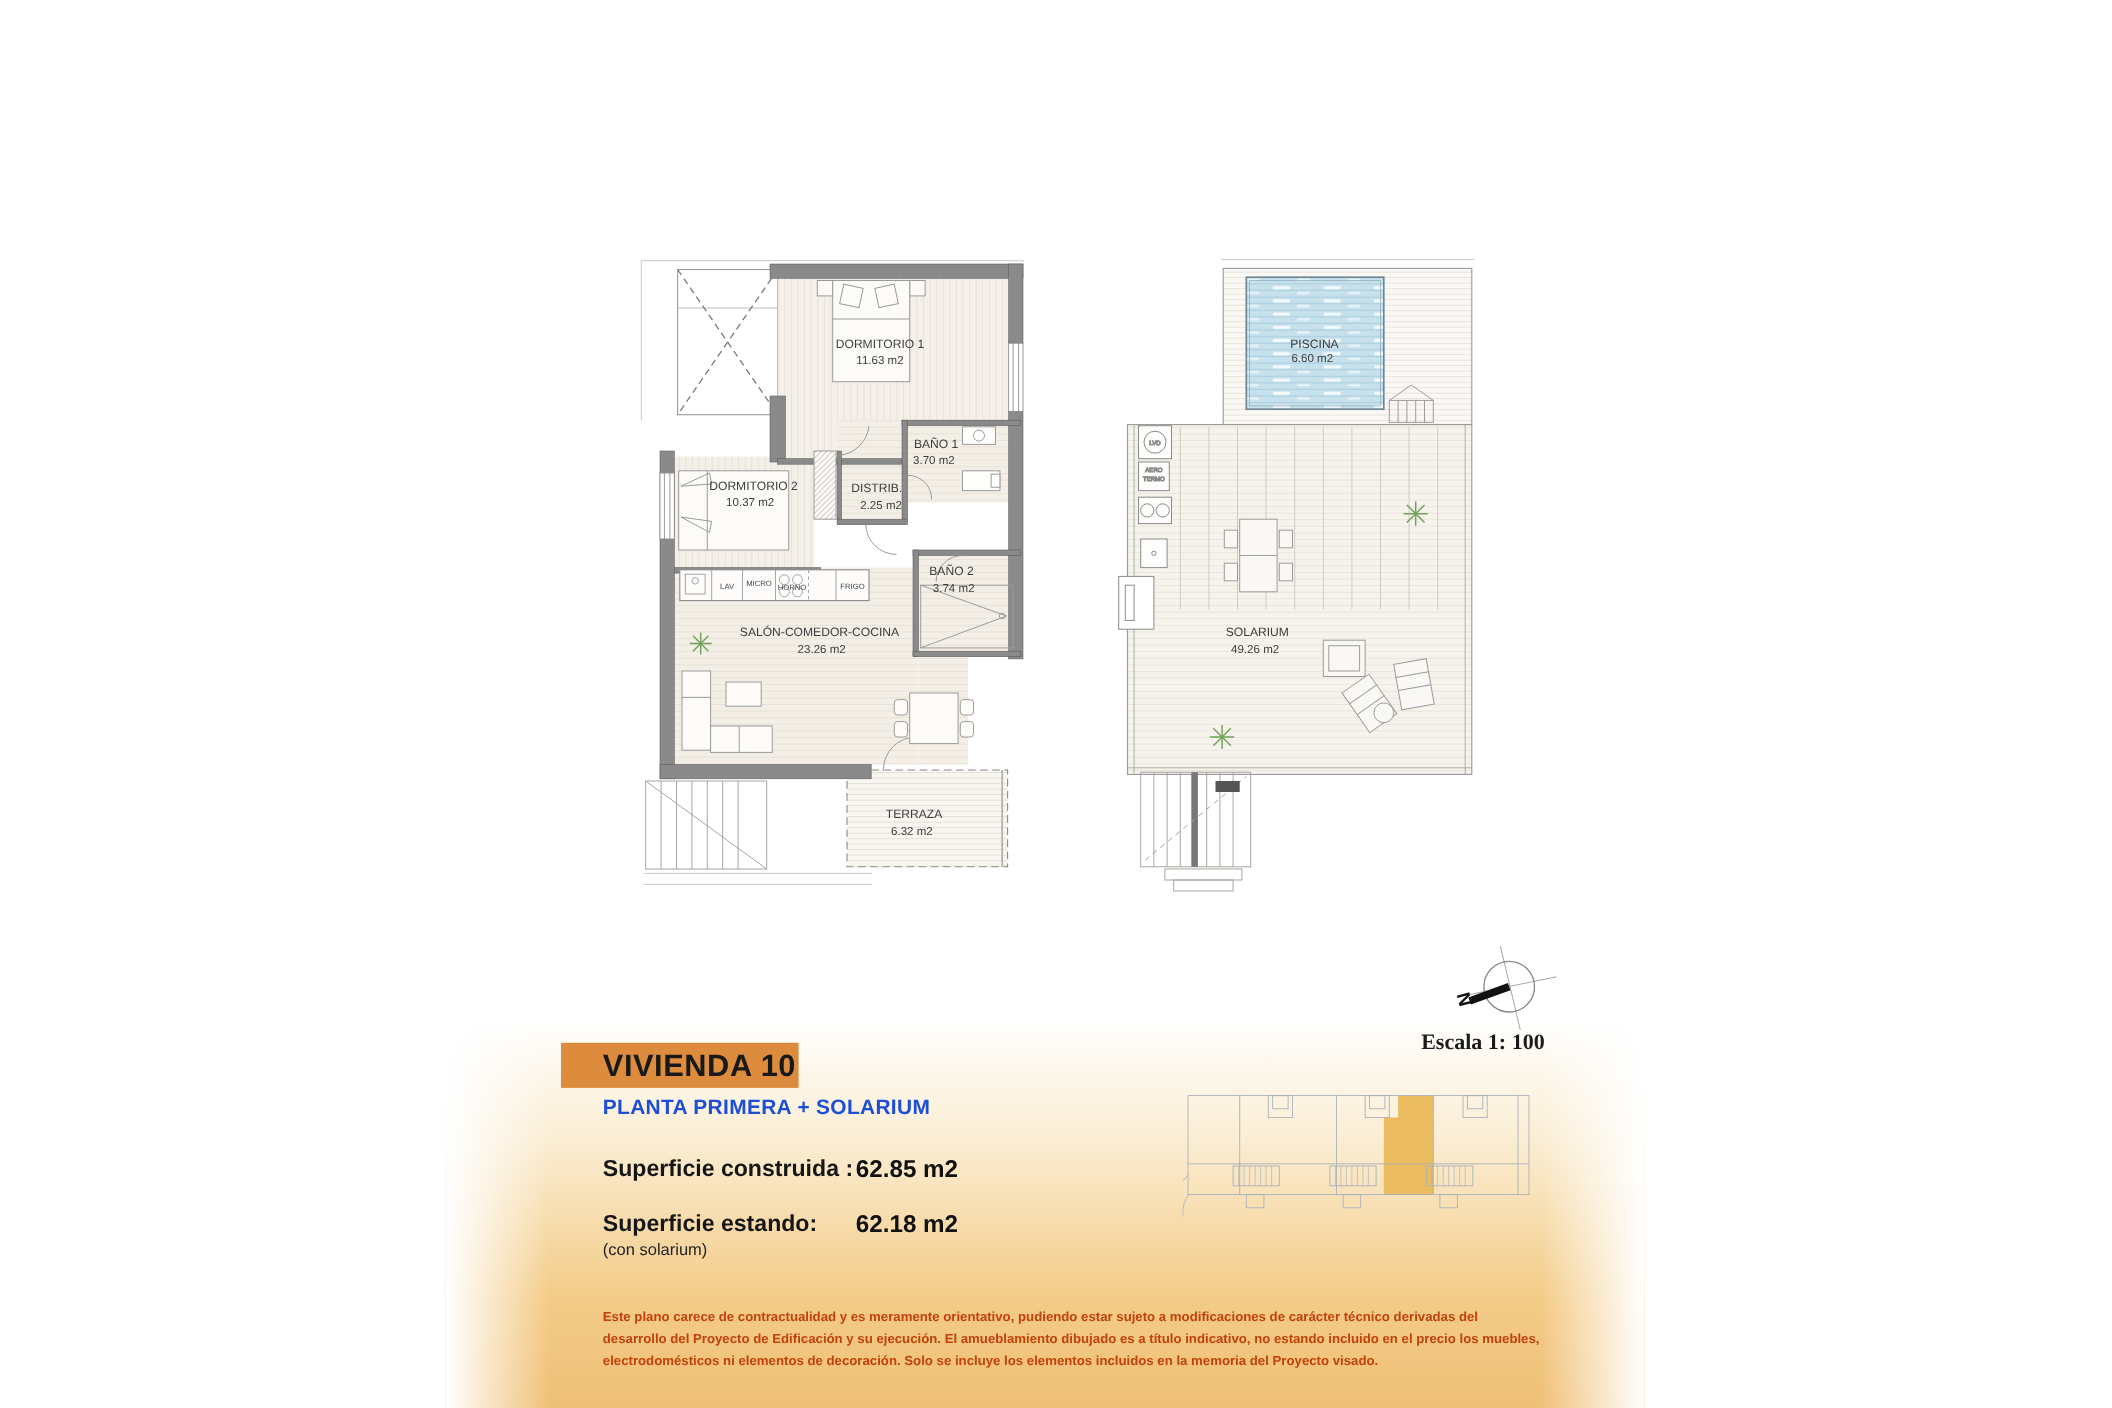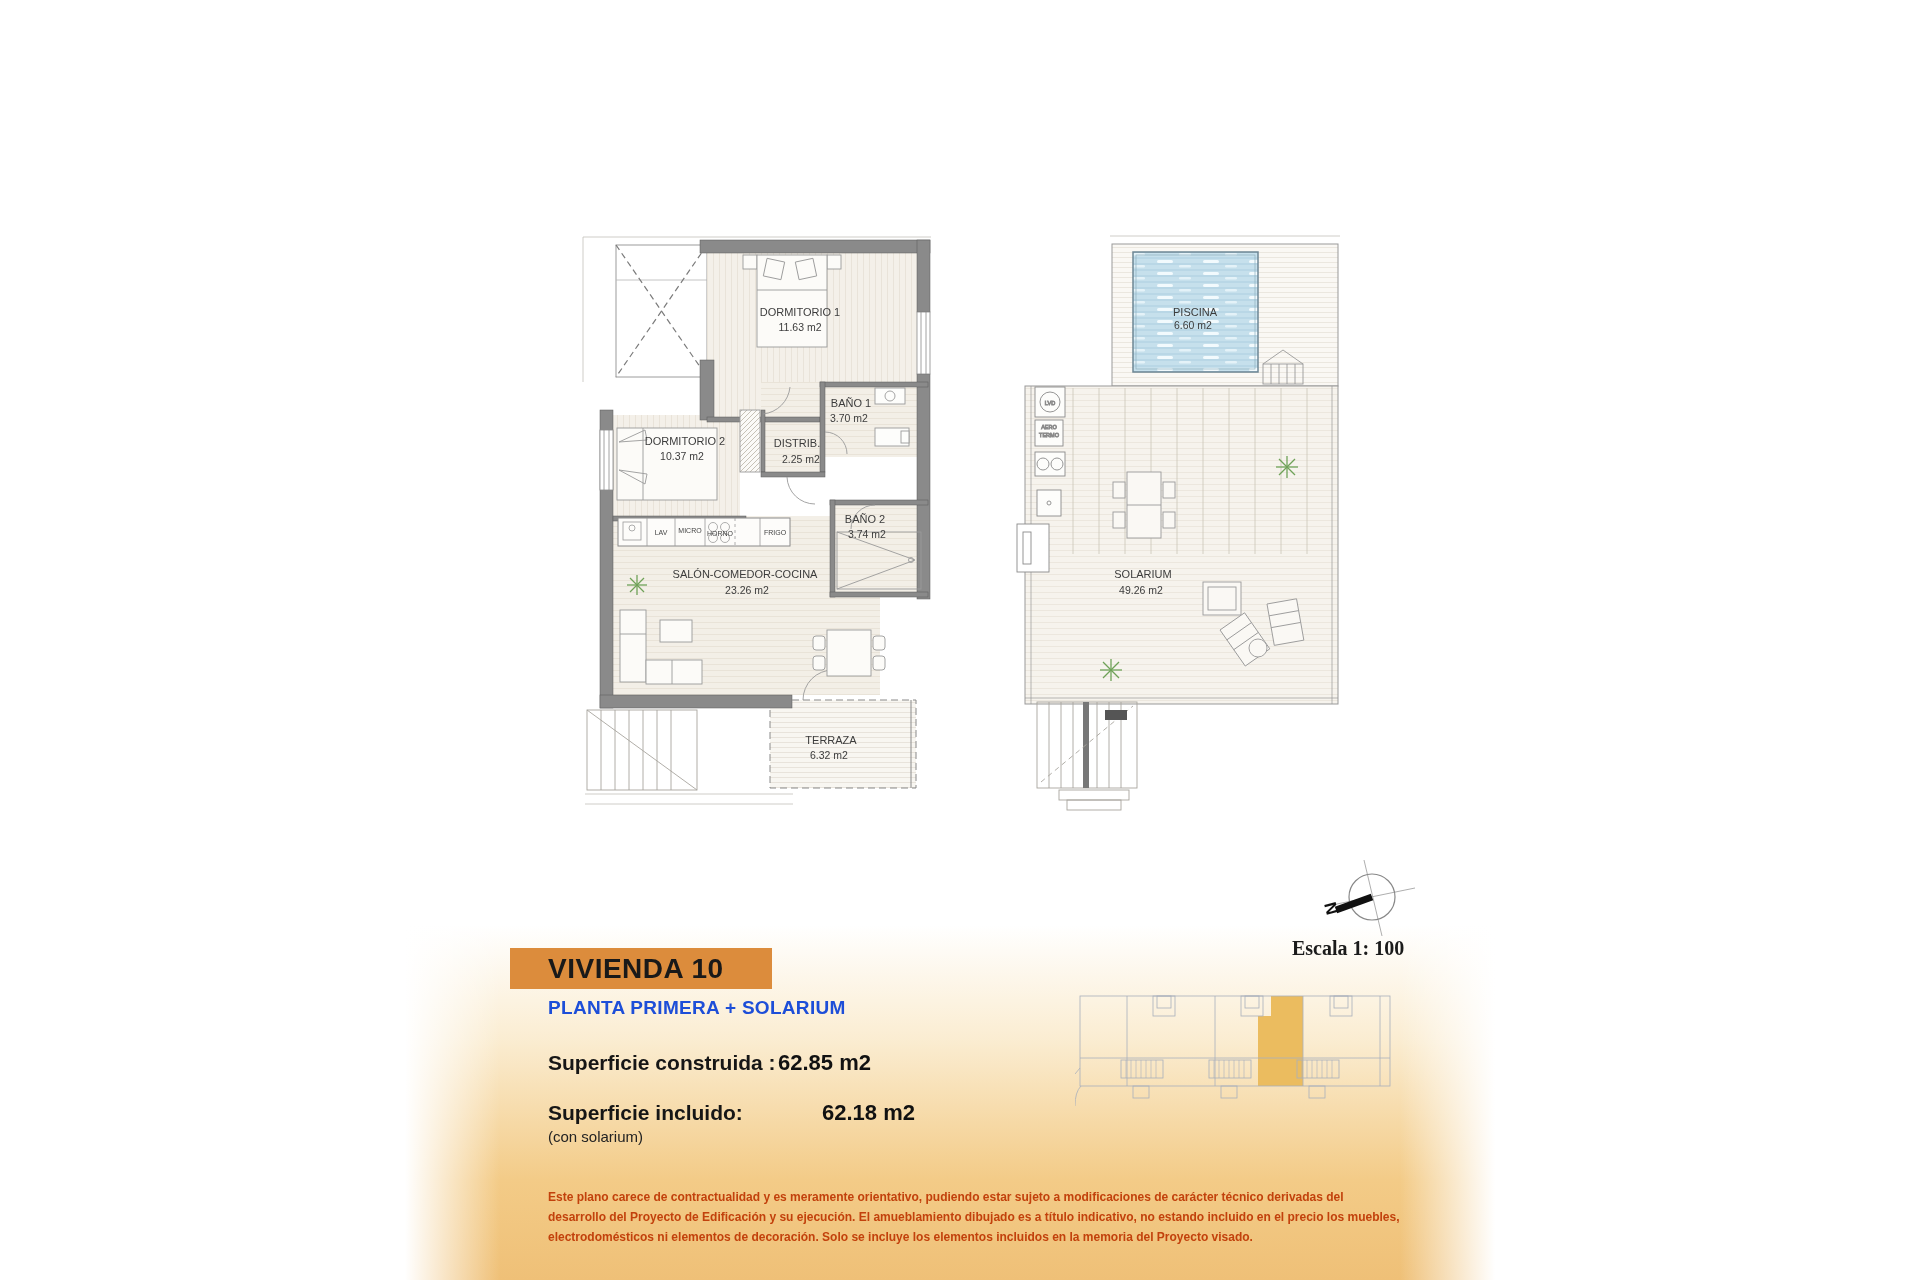--- a/index.html
+++ b/index.html
@@ -7,27 +7,27 @@
           font-family:"Liberation Sans",sans-serif;}
   .abs{position:absolute;}
   
   #grad-band{left:405px;top:925px;width:1090px;height:355px;
     background:linear-gradient(180deg,rgba(244,205,138,0) 0%,rgba(247,222,173,.55) 32%,#F3CB87 72%,#EFC077 100%);}
   #grad-band .fadeL{position:absolute;left:0;top:0;width:95px;height:100%;
     background:linear-gradient(90deg,#ffffff 0%,rgba(255,255,255,0) 100%);}
   #grad-band .fadeR{position:absolute;right:0;top:0;width:95px;height:100%;
     background:linear-gradient(270deg,#ffffff 0%,rgba(255,255,255,0) 100%);}
   
-  #banner{left:510px;top:948px;width:262px;height:41px;background:#DC8C3C;}
+  #banner{left:510px;top:948px;width:216px;height:41px;background:#DC8C3C;}
   #banner span{display:block;padding-left:38px;line-height:41px;font-size:28px;font-weight:700;color:#191919;letter-spacing:.5px;}
   #subtitle{left:548px;top:997px;font-size:19px;font-weight:700;color:#1d4ed8;letter-spacing:.3px;}
   .sup-label{font-size:21px;font-weight:600;color:#161616;}
   .sup-value{font-size:22px;font-weight:700;color:#111;}
   #sup1-label{left:548px;top:1051px;} #sup1-value{left:778px;top:1050px;}
-  #sup2-label{left:548px;top:1101px;} #sup2-value{left:822px;top:1100px;}
+  #sup2-label{left:548px;top:1101px;} #sup2-value{left:778px;top:1100px;}
   #sup2-note{left:548px;top:1128px;font-size:15px;font-weight:400;color:#222;}
   #disclaimer{left:548px;top:1187px;width:856px;font-size:12px;line-height:20px;font-weight:700;color:#c2410c;}
   #escala{left:1292px;top:937px;font-size:20px;font-weight:600;color:#1B1B1B;font-family:Liberation Serif, serif;}
   svg text{font-family:"Liberation Sans",sans-serif;}
   .room-name{font-size:11px;fill:#3C3C3C;}
   .room-area{font-size:10.5px;fill:#3C3C3C;}
   .tiny{font-size:7px;fill:#444;}
   .micro{font-size:5.5px;fill:#444;}
 </style>
 </head>
@@ -378,21 +378,21 @@
 
   <div id="escala" class="abs">Escala 1: 100</div>
 
   <div id="banner" class="abs">
     <span>VIVIENDA 10</span>
   </div>
   <div id="subtitle" class="abs">PLANTA PRIMERA + SOLARIUM</div>
 
   <div id="sup1-label" class="abs sup-label">Superficie construida :</div>
   <div id="sup1-value" class="abs sup-value">62.85 m2</div>
-  <div id="sup2-label" class="abs sup-label">Superficie incluido:</div>
+  <div id="sup2-label" class="abs sup-label">Superficie estando:</div>
   <div id="sup2-value" class="abs sup-value">62.18 m2</div>
   <div id="sup2-note" class="abs">(con solarium)</div>
 
   <svg class="abs" style="left:1075px;top:990px;" width="330" height="130" viewBox="0 0 330 130">
     <polygon points="196,6 228,6 228,96 183,96 183,26 196,26" fill="#EBBC5F"></polygon>
     <g stroke="#A8B0BC" stroke-width="0.8" fill="none">
       <rect x="5" y="6" width="310" height="90"></rect>
       <line x1="52" y1="6" x2="52" y2="96"></line>
         <line x1="140" y1="6" x2="140" y2="96"></line>
       <line x1="228" y1="6" x2="228" y2="96"></line>

